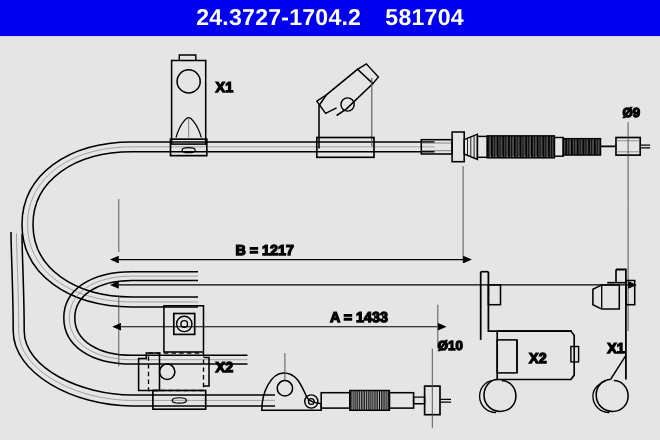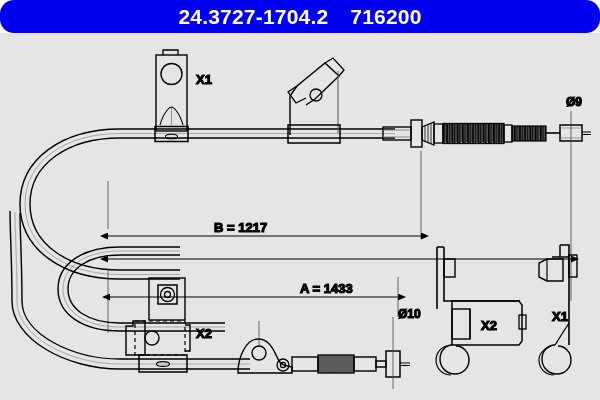--- a/index.html
+++ b/index.html
@@ -25,21 +25,20 @@
     position: absolute;
     left: 0;
     top: 0;
     width: 600px;
     height: 33px;
     background: #0000ee;
     display: flex;
     align-items: center;
     justify-content: center;
     gap: 22px;
-    border-radius: 14px;
   }
   #header-bar .htxt {
     color: #ffffff;
     font-size: 21px;
     font-weight: bold;
     letter-spacing: 0.2px;
     font-family: "Liberation Sans", sans-serif;
     white-space: nowrap;
   }
   #drawing-area {
@@ -63,21 +62,21 @@
   .lbl-lg { font-size: 13px; }
   .lbl-md { font-size: 12px; }
 </style>
 </head>
 <body>
 
 <div id="app">
 
   <div id="header-bar" style="background: rgb(0, 0, 238);">
     <span class="htxt" style="color: rgb(255, 255, 255);">24.3727-1704.2</span>
-    <span class="htxt" style="color: rgb(255, 255, 255);">716200</span>
+    <span class="htxt" style="color: rgb(255, 255, 255);">581704</span>
   </div>
 
   <div id="drawing-area">
     <svg id="dwg" viewBox="0 0 600 367" xmlns="http://www.w3.org/2000/svg">
 
       <defs>
         <marker id="arrL" markerWidth="9" markerHeight="7" refX="8" refY="3.5" orient="auto">
           <path d="M8,0 L8,7 L0,3.5 z" fill="#000"></path>
         </marker>
         <marker id="arrR" markerWidth="9" markerHeight="7" refX="1" refY="3.5" orient="auto">

